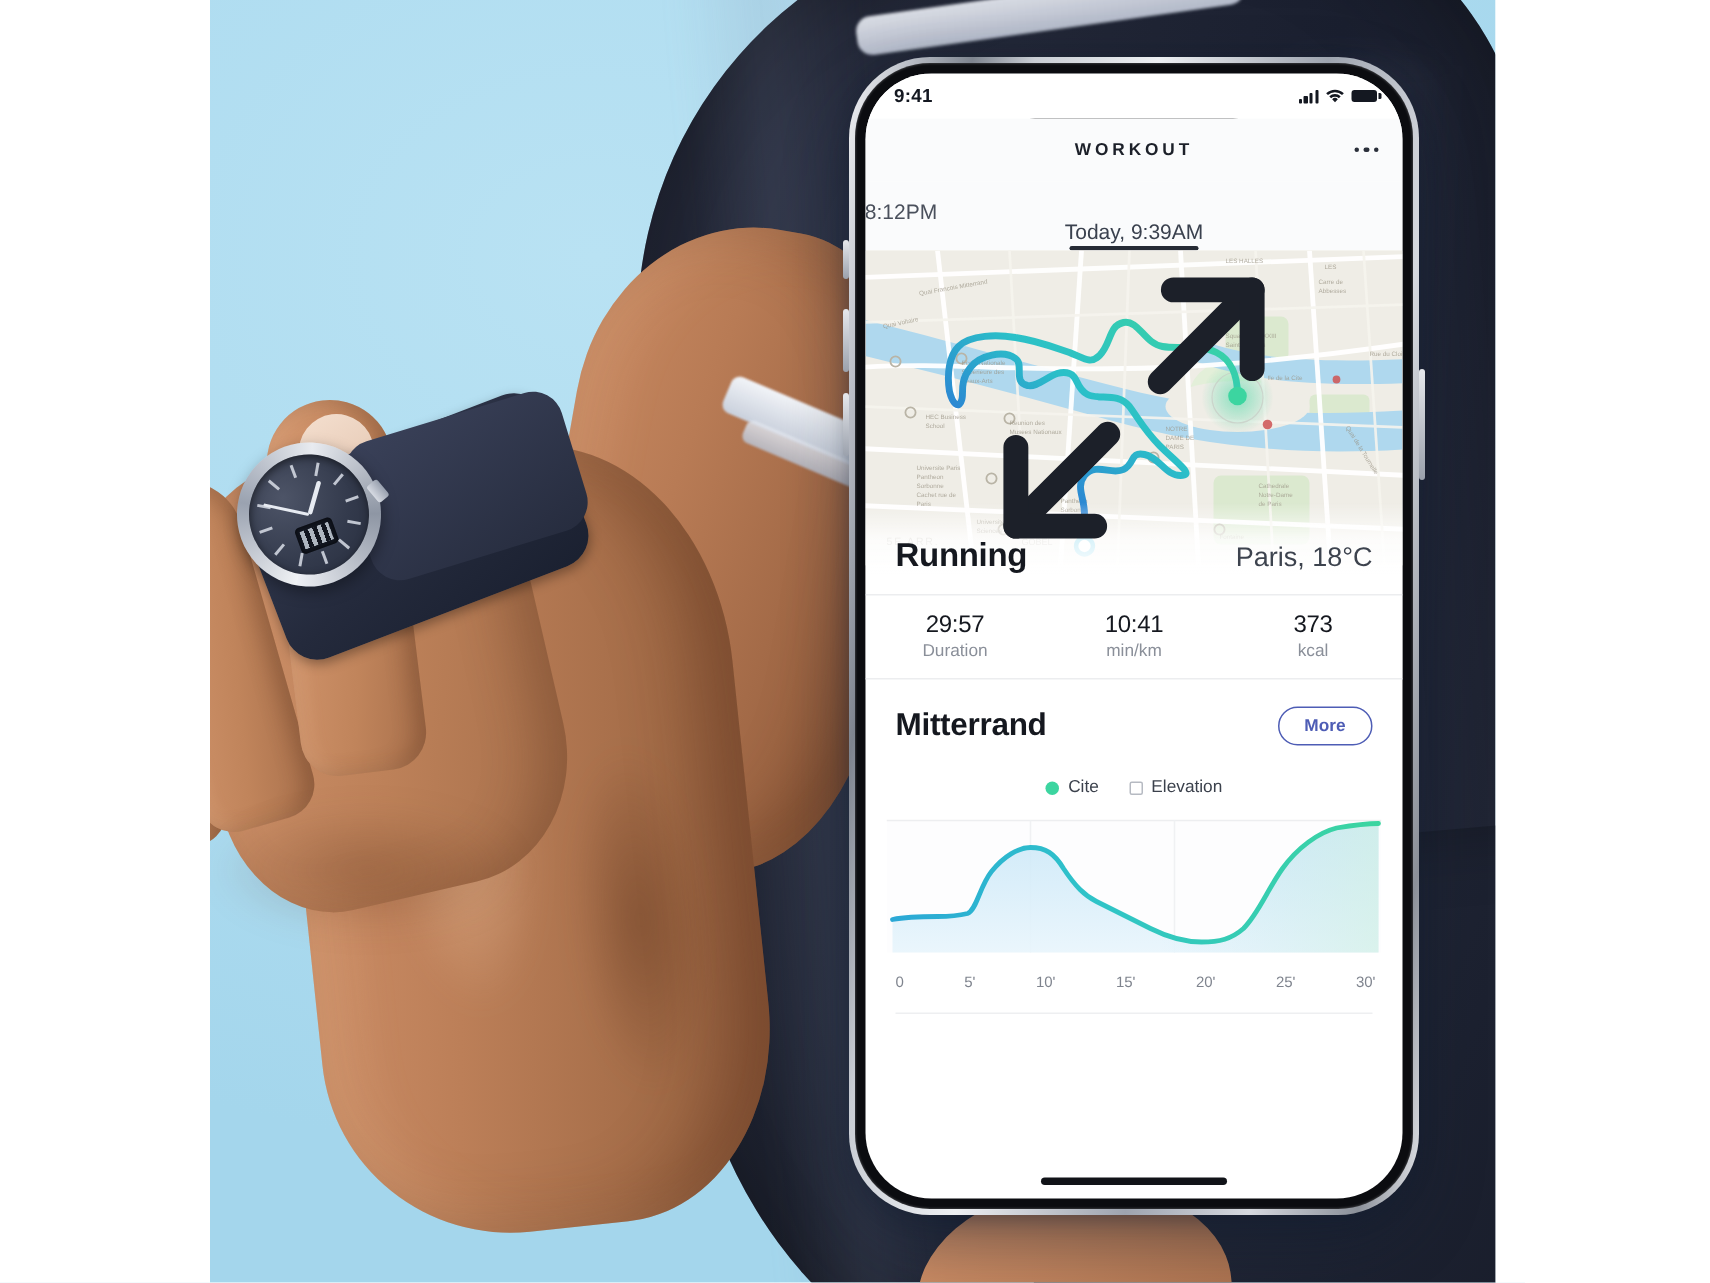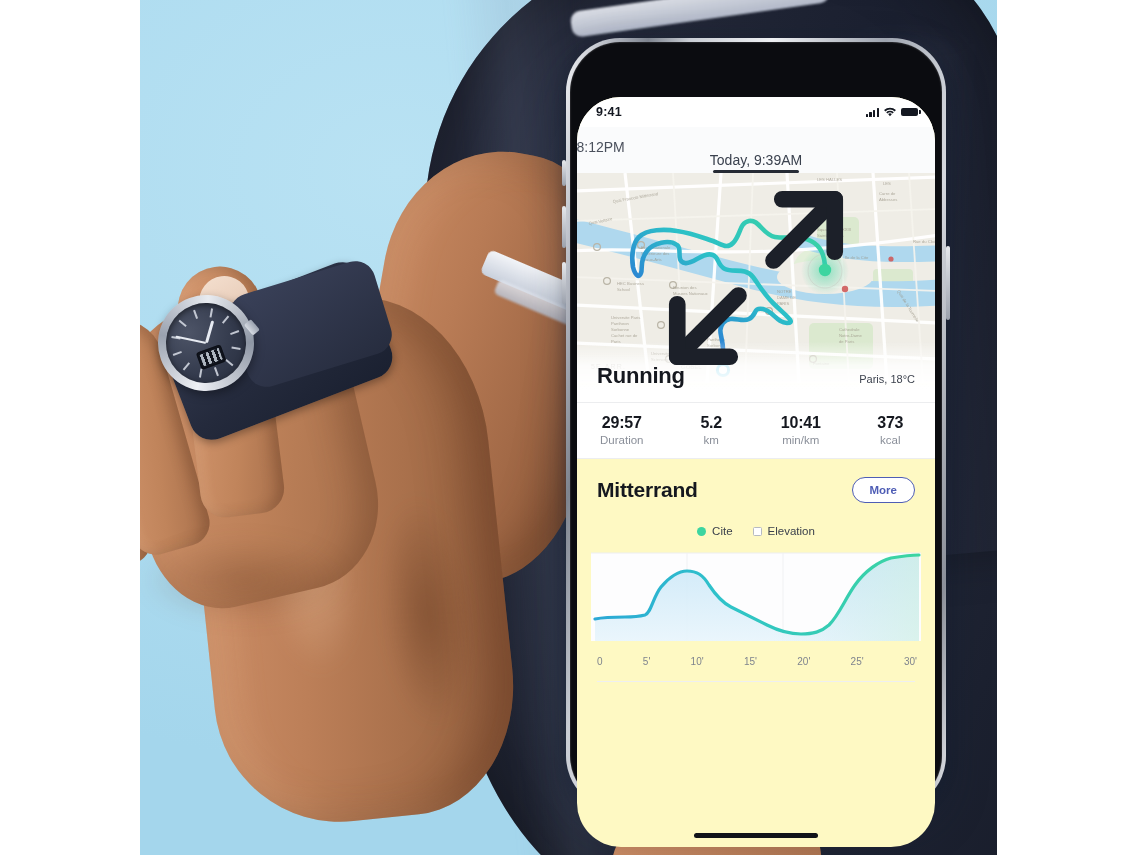--- a/index.html
+++ b/index.html
@@ -169,22 +169,21 @@
     box-shadow:0 18px 42px rgba(20,30,50,.42), 0 4px 12px rgba(20,30,50,.3);
     padding:4px;
   }
   .phone-inner {
     position:relative; width:100%; height:100%; border-radius:50px;
     background:#0B0C10; padding:7px;
     box-shadow:inset 0 0 2px rgba(255,255,255,.35);
   }
   .screen {
     position:relative; width:100%; height:100%; border-radius:44px; overflow:hidden;
-    background:#fef9c3;
-    margin-top:48px;
+    background:#ffffff;
   }
   
   .btn-side { position:absolute; background:linear-gradient(180deg,#E6E8EC,#9BA1AC); border-radius:2px; z-index:31; }
   .btn-power { left:946px; top:246px; width:4px; height:74px; }
   .btn-vol-a { left:562px; top:206px; width:4px; height:42px; }
   .btn-vol-b { left:562px; top:262px; width:4px; height:42px; }
   .btn-mute  { left:562px; top:160px; width:4px; height:26px; }
 
   
   .notch {
@@ -224,26 +223,26 @@
 
   
   .map { position:relative; height:210px; background:#EFEDE6; overflow:hidden; }
   .map svg { position:absolute; inset:0; width:100%; height:100%; }
   .expand { position:absolute; right:10px; top:10px; width:24px; height:24px; z-index:4; }
 
   
   .title-row { display:flex; align-items:baseline; justify-content:space-between; padding:14px 20px 13px; background:rgba(255,255,255,.0); position:relative; }
   .title-row.overlap { margin-top:-42px; background:linear-gradient(180deg, rgba(255,255,255,0) 0%, rgba(255,255,255,.82) 40%, #FFFFFF 78%); padding-top:22px;gap:20px; }
   .activity { font-size:22px; font-weight:bold; color:#15181F; letter-spacing:-.2px; }
-  .place { font-size:11px; color:#3D434E; }
+  .place { font-size:18px; color:#3D434E; }
 
   
   .stats { display:flex; border-top:1px solid #ECEDEF; border-bottom:1px solid #ECEDEF; background:#fff; }
   .stat { flex:1; text-align:center; padding:11px 0 12px; }
-  .stat-val { font-size:16px; font-weight:bold; color:#15181F; letter-spacing:-.2px; }
+  .stat-val { font-size:16px; font-weight:normal; color:#15181F; letter-spacing:-.2px; }
   .stat-lab { font-size:11.5px; color:#8A8F99; margin-top:2px; }
 
   
   .perf-head { display:flex; align-items:center; justify-content:space-between; padding:18px 20px 4px; }
   .perf-title { font-size:21px; font-weight:bold; color:#15181F; letter-spacing:-.2px; }
   .more-btn {
     border:1.5px solid #4E5DB5; color:#4E5DB5; background:#fff;
     font-size:11.5px; font-weight:bold; border-radius:16px; padding:6px 17px; cursor:pointer;
     font-family:"Liberation Sans", sans-serif;
     text-align:center;
@@ -345,20 +344,28 @@
               </div>
           <svg width="14" height="10" viewBox="0 0 14 10">
             <path d="M7 9.2 5.1 7.1a2.8 2.8 0 0 1 3.8 0L7 9.2z" fill="#141821"></path>
             <path d="M3.2 5.2a5.6 5.6 0 0 1 7.6 0l-1.2 1.3a3.9 3.9 0 0 0-5.2 0L3.2 5.2z" fill="#141821"></path>
             <path d="M1.1 3.1a8.6 8.6 0 0 1 11.8 0l-1.2 1.3a6.9 6.9 0 0 0-9.4 0L1.1 3.1z" fill="#141821"></path>
           </svg>
           <div class="batt"></div>
         </div>
       </div>
 
+      <div class="navbar">
+        <div class="nav-title">WORKOUT</div>
+        <div class="nav-more">
+          <span></span>
+              <span></span>
+              <span></span>
+        </div>
+      </div>
 
       <div class="tabs">
         <div class="tab prev">ay, 8:12PM</div>
         <div class="tab active">Today, 9:39AM</div>
         <div class="tab-underline"></div>
       </div>
 
       <div class="map">
         <svg viewBox="0 0 366 210" preserveAspectRatio="xMidYMid slice">
           <defs>
@@ -490,24 +497,20 @@
         <div class="activity">Running</div>
         <div class="place">Paris, 18°C</div>
       </div>
 
       <div class="stats">
         <div class="stat">
           <div class="stat-val">29:57</div>
           <div class="stat-lab">Duration</div>
         </div>
         <div class="stat">
-          <div class="stat-val">5.2</div>
-          <div class="stat-lab">km</div>
-        </div>
-        <div class="stat">
           <div class="stat-val">10:41</div>
           <div class="stat-lab">min/km</div>
         </div>
         <div class="stat">
           <div class="stat-val">373</div>
           <div class="stat-lab">kcal</div>
         </div>
       </div>
 
       <div class="perf-head">

